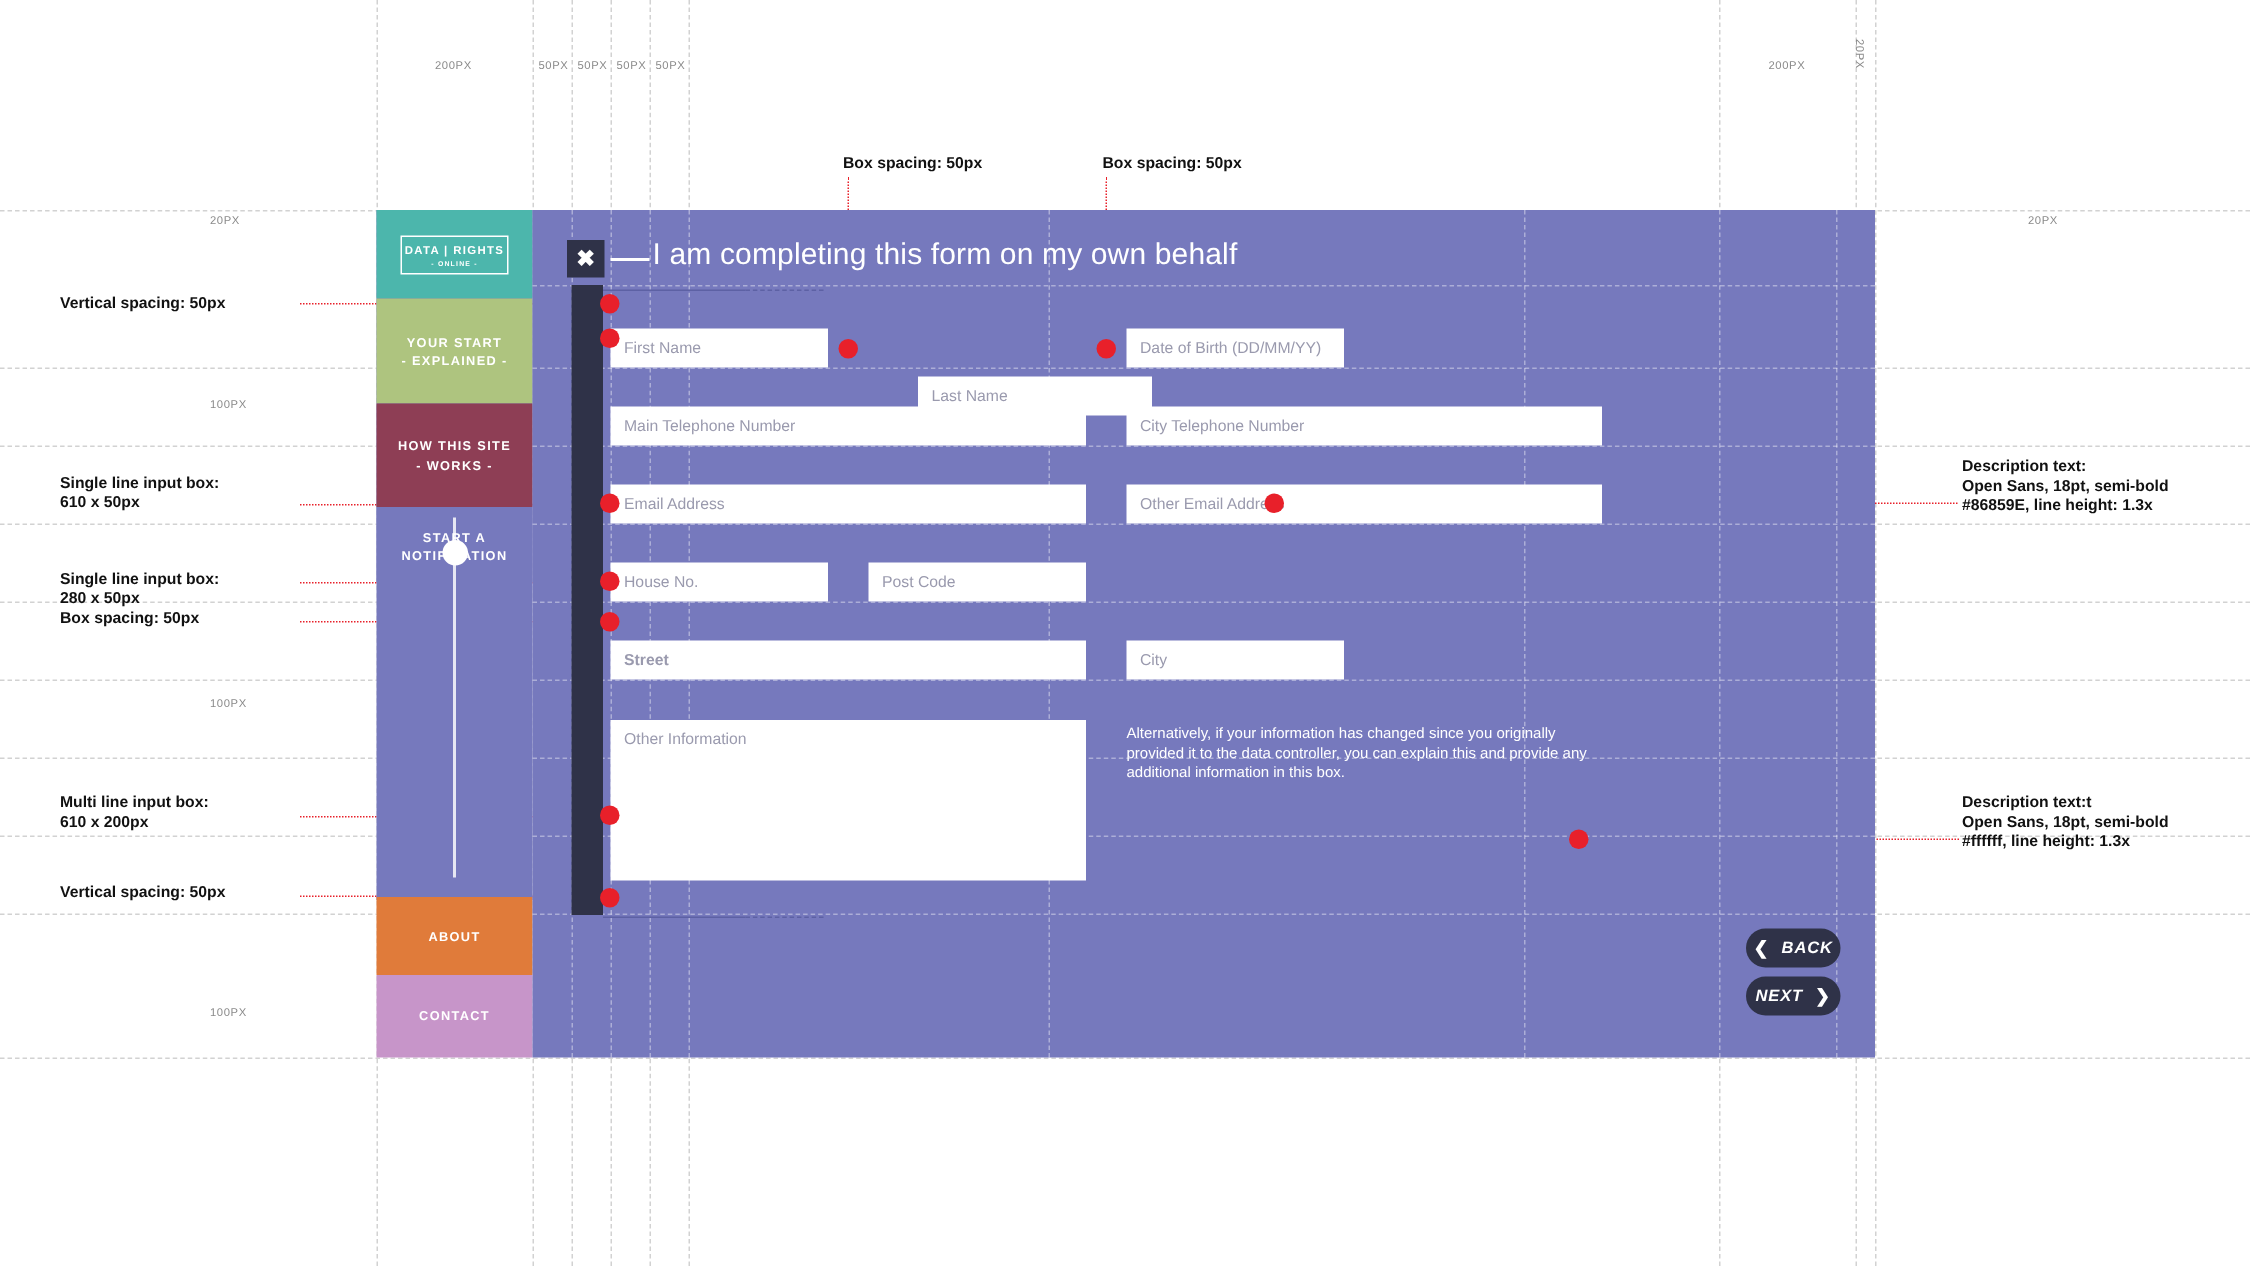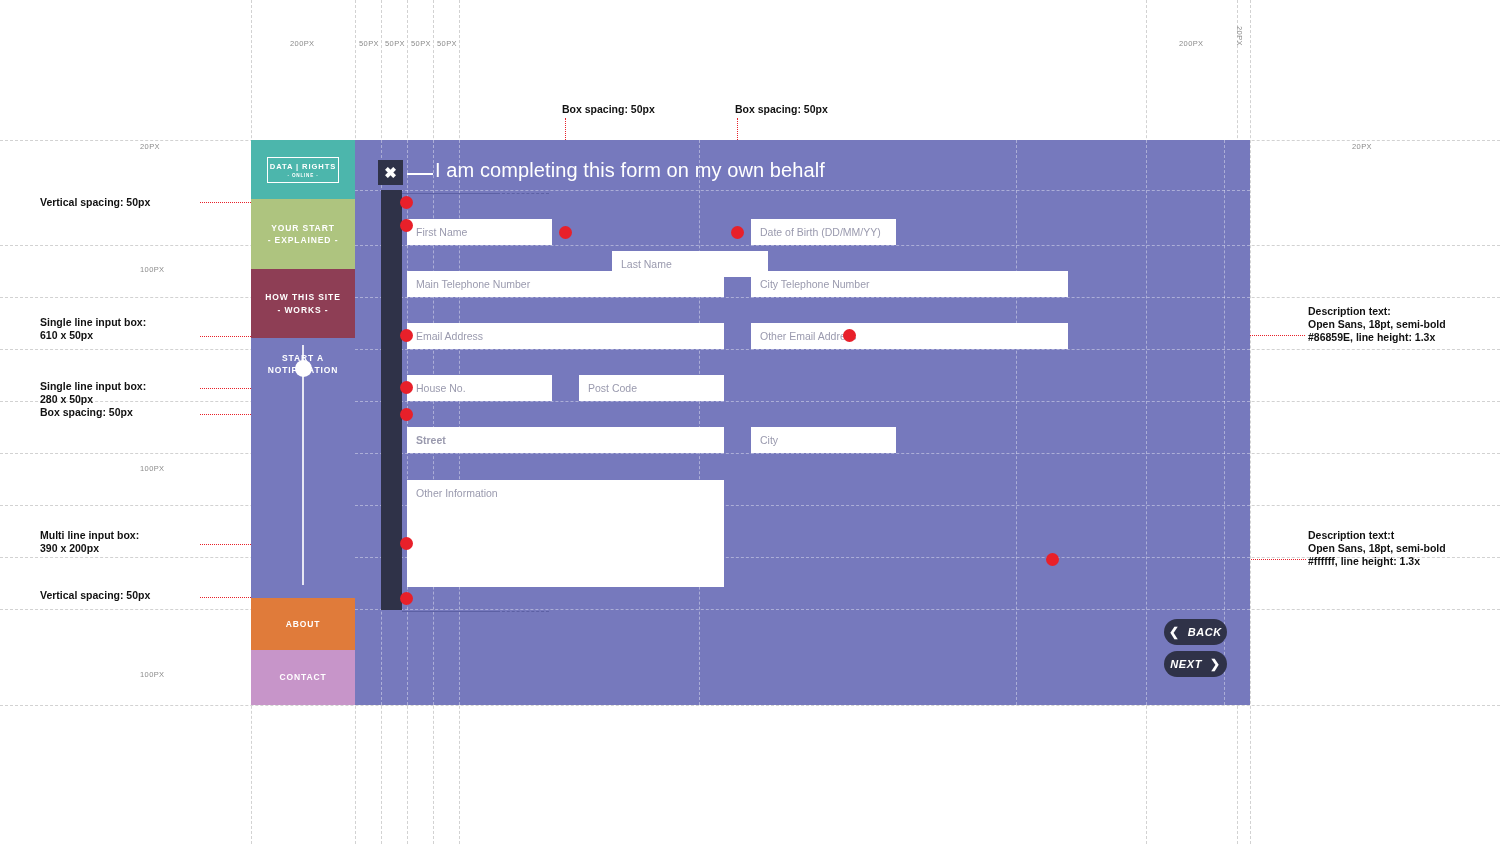--- a/index.html
+++ b/index.html
@@ -145,21 +145,21 @@
       <div class="leader" style="left: 200px; top: 202px; width: 205px;"></div>
       <div class="anno right-align" style="left: 40px; top: 316px; width: 155px;">Single line input box:
 610 x 50px</div>
       <div class="leader" style="left: 200px; top: 336px; width: 205px;"></div>
       <div class="anno right-align" style="left: 40px; top: 380px; width: 155px;">Single line input box:
 280 x 50px</div>
       <div class="leader" style="left: 200px; top: 388px; width: 205px;"></div>
       <div class="anno right-align" style="left: 40px; top: 406px; width: 155px;">Box spacing: 50px</div>
       <div class="leader" style="left: 200px; top: 414px; width: 205px;"></div>
       <div class="anno right-align" style="left: 40px; top: 529px; width: 155px;">Multi line input box:
-390 x 200px</div>
+610 x 200px</div>
       <div class="leader" style="left: 200px; top: 544px; width: 205px;"></div>
       <div class="anno right-align" style="left: 40px; top: 589px; width: 155px;">Vertical spacing: 50px</div>
       <div class="leader" style="left: 200px; top: 597px; width: 205px;"></div>
       <div class="anno" style="left: 562px; top: 103px;">Box spacing: 50px</div>
       <div class="leader-v" style="left: 565px; top: 118px; height: 122px;"></div>
       <div class="anno" style="left: 735px; top: 103px;">Box spacing: 50px</div>
       <div class="leader-v" style="left: 737px; top: 118px; height: 122px;"></div>
       <div class="anno" style="left: 1308px; top: 305px;">Description text:
 Open Sans, 18pt, semi-bold
 #86859E, line height: 1.3x</div>
@@ -269,20 +269,21 @@
       </div>
       <div class="field" style="left: 751px; top: 427px; width: 145px; height: 26px;">
         <span>City</span>
       </div>
       <div class="field multi" style="left: 407px; top: 480px; width: 317px; height: 107px;">
         <span>Other Information</span>
       </div>
     </div>
 
   <div class="helptext" style="left:751px; top:483px; width:318px;">
+    <p>Alternatively, if your information has changed since you originally provided it to the data controller, you can explain this and provide any additional information in this box.</p>
   </div>
 
   <div class="navbtn" style="left:1164px; top:619px; width:63px;">
     <span class="chev">❮</span>
     <span>BACK</span>
   </div>
   <div class="navbtn" style="left:1164px; top:651px; width:63px;">
     <span>NEXT</span>
     <span class="chev">❯</span>
   </div>

